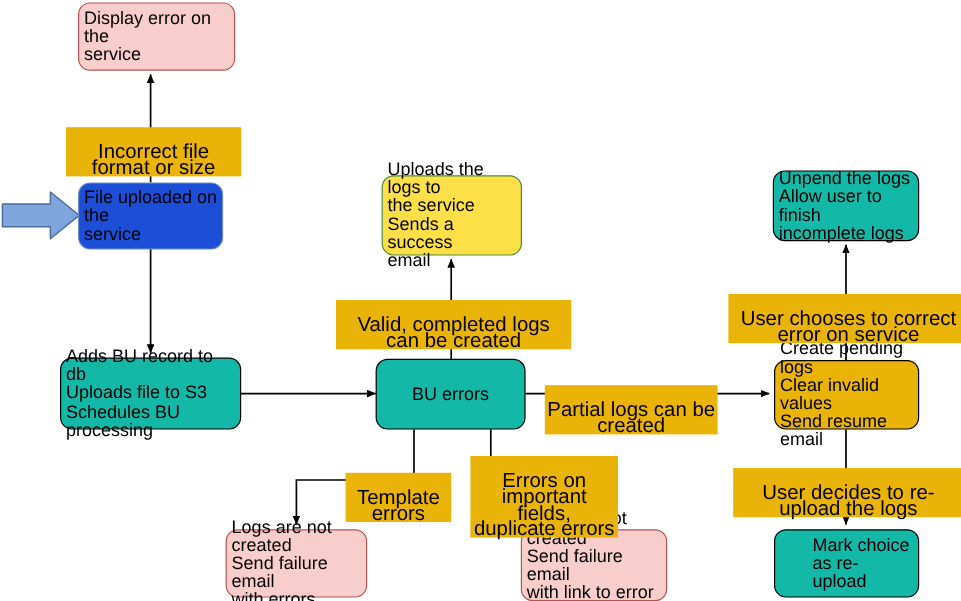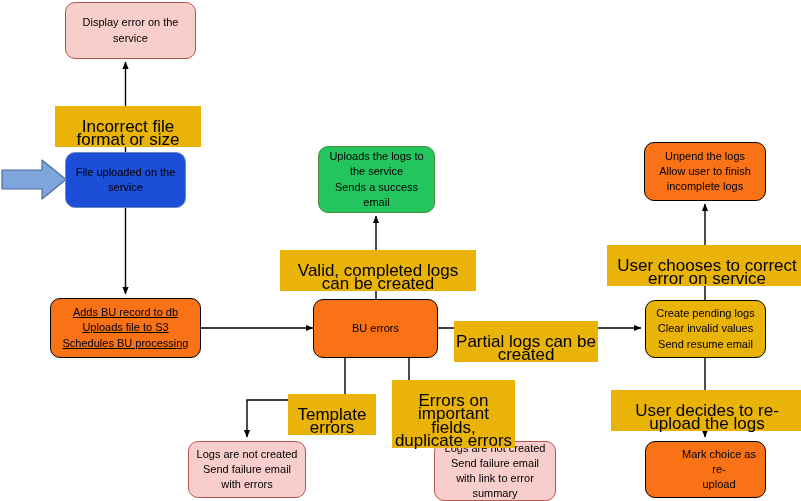--- a/index.html
+++ b/index.html
@@ -16,31 +16,30 @@
     font-family: "Liberation Sans", sans-serif;
   }
   .node {
     position: absolute;
     box-sizing: border-box;
     border: 1.4px solid #000000;
     border-radius: 10px;
     display: flex;
     align-items: center;
     justify-content: center;
-    text-align: center;
-    font-size: 11px;
+    font-size: 15px;
     line-height: 15.2px;
     color: #000000;
     white-space: pre-line;
     padding: 2px 4px;
   }
-  .node.plain   { background: #f97316; }
+  .node.plain   { background: #14b8a6; }
   .node.pink    { background: #f8cecc; border-color: #b85450; }
   .node.blue    { background: #1d4ed8; border-color: #6c8ebf; }
-  .node.green   { background: #22c55e; border-color: #4f8a3c; }
+  .node.green   { background: #fde047; border-color: #4f8a3c; }
   .node.yellow  { background: #eab308; border-color: #000000; }
 
   .edge-label {
     position: absolute;
     font-size: 17px;
     line-height: 13.5px;
     color: #000000;
     text-align: center;
     white-space: pre-line;
     background: #eab308;
@@ -93,21 +92,21 @@
   <div class="node pink" style="left:65px; top:2px; width:131px; height:57px;">
     <span>Display error on the
 service</span>
   </div>
 
   <div class="node blue" style="left:65px; top:152px; width:121px; height:56px;">
     <span>File uploaded on the
 service</span>
   </div>
 
-  <div class="node plain" style="left:50px; top:298px; width:151px; height:60px;text-decoration:underline;">
+  <div class="node plain" style="left:50px; top:298px; width:151px; height:60px;">
     <span>Adds BU record to db
 Uploads file to S3
 Schedules BU processing</span>
   </div>
 
   <div class="node green" style="left:318px; top:146px; width:117px; height:67px;">
     <span>Uploads the logs to
 the service
 Sends a success
 email</span>

